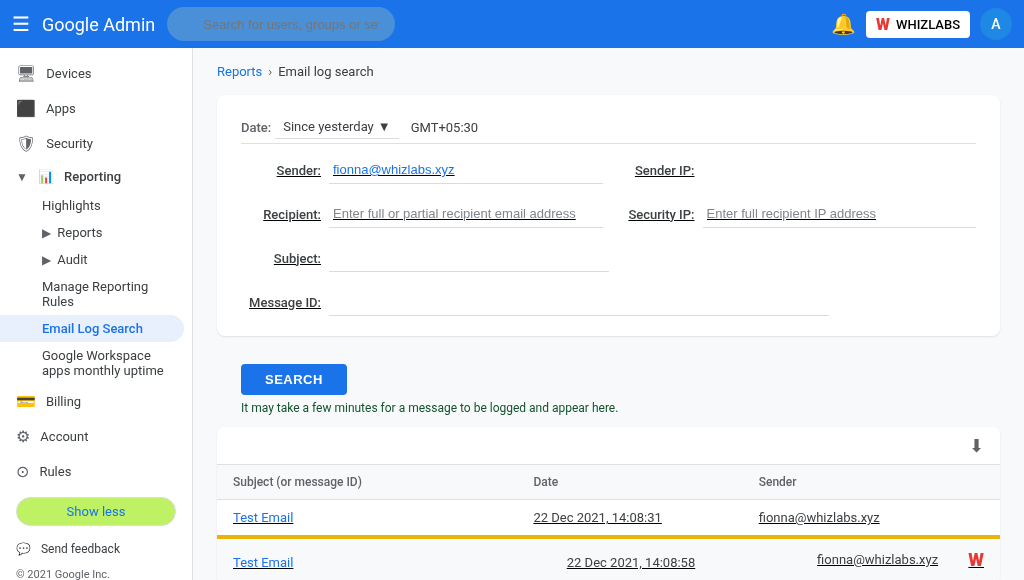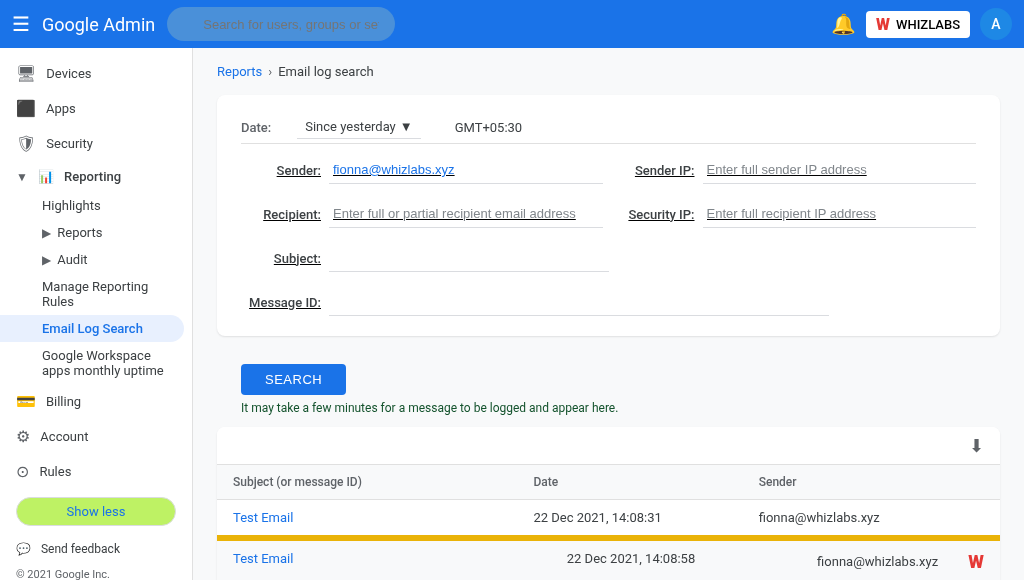--- a/index.html
+++ b/index.html
@@ -123,21 +123,21 @@
     .breadcrumb-sep { color: #5f6368; }
     .breadcrumb-link { color: #1a73e8; cursor: pointer; text-decoration: none; }
     .breadcrumb-current { color: #3c4043; }
 
     
     .form-card { background: white; border-radius: 8px; padding: 20px 24px; margin-bottom: 16px; box-shadow: 0 1px 2px rgba(0,0,0,0.1); }
 
     .form-row { display: flex; align-items: center; margin-bottom: 16px; gap: 12px; text-decoration: underline; }
     .form-row:last-child { margin-bottom: 0; }
 
-    .date-row { display: flex; align-items: center; gap: 26px; margin-bottom: 0; }
+    .date-row { display: flex; align-items: center; gap: 4px; margin-bottom: 0; }
     .date-label { font-size: 13px; color: #5f6368; font-weight: 500; }
     .date-select {
       display: flex; align-items: flex-end; gap: 4px;
       border-bottom: 1px solid #dadce0; padding: 4px 8px; cursor: pointer; color: #3c4043; font-size: 13px;
     }
     .tz-label { font-size: 13px; color: #3c4043; margin-left: 8px; }
 
     .field-group { display: flex; align-items: center; flex: 1; gap: 8px; }
     .field-label { font-size: 13px; color: #3c4043; font-weight: 500; white-space: nowrap; min-width: 80px; text-align: right; }
     .field-input {
@@ -155,34 +155,34 @@
 
     .form-divider { border: none; border-top: 1px solid #e0e0e0; margin: 4px 0 12px; }
 
     .search-btn {
       background: #1a73e8;
       color: white;
       border: none;
       padding: 8px 24px;
       border-radius: 4px;
       font-size: 13px;
-      font-weight: 400;
+      font-weight: 700;
       cursor: pointer;
       text-transform: uppercase;
       letter-spacing: 0.5px;
     }
     .search-note { font-size: 12px; color: #14532d; margin-top: 6px; }
     .search-section { display: flex; flex-direction: column; align-items: flex-start; padding: 12px 24px; }
 
     
     .results-card { background: white; border-radius: 8px; box-shadow: 0 1px 2px rgba(0,0,0,0.1); overflow: hidden; }
     .results-toolbar { display: flex; justify-content: flex-end; padding: 8px 16px; border-bottom: 1px solid #e0e0e0; background: white; }
     .download-icon { font-size: 18px; color: #5f6368; cursor: pointer; }
     .table-header { display: flex; padding: 10px 16px; background: #f8f9fa; border-bottom: 1px solid #e0e0e0; font-size: 12px; color: #5f6368; font-weight: 500; }
-    .table-row { display: flex; padding: 10px 16px; border-bottom: 6px solid #eab308; background: white; align-items: flex-start; }
+    .table-row { display: flex; padding: 10px 16px; border-bottom: 4px solid #eab308; background: white; align-items: flex-end; text-decoration: underline; }
     .table-row.highlighted { background: #f8f9fa; }
     .col-subject { flex: 2; }
     .col-date { flex: 1.5; }
     .col-sender { flex: 1.5; }
     .cell-link { color: #1a73e8; cursor: pointer; text-decoration: none; font-size: 13px; }
     .cell-text { font-size: 13px; color: #3c4043; }
     .wl-logo-small { color: #e53935; font-size: 18px; font-weight: 900; }
   </style>
 </head>
 <body>
@@ -308,21 +308,20 @@
 
       <hr class="form-divider">
 
       <div class="form-row">
         <div class="field-group">
           <label class="field-label">Sender:</label>
           <input class="field-input has-value" type="text" value="fionna@whizlabs.xyz" style="">
         </div>
         <div class="field-group">
           <label class="field-label">Sender IP:</label>
-          <input class="field-input" type="text" placeholder="Enter full sender IP address" style="">
         </div>
       </div>
 
       <div class="form-row">
         <div class="field-group">
           <label class="field-label">Recipient:</label>
           <input class="field-input" type="text" placeholder="Enter full or partial recipient email address" style="">
         </div>
         <div class="field-group">
           <label class="field-label">Security IP:</label>

